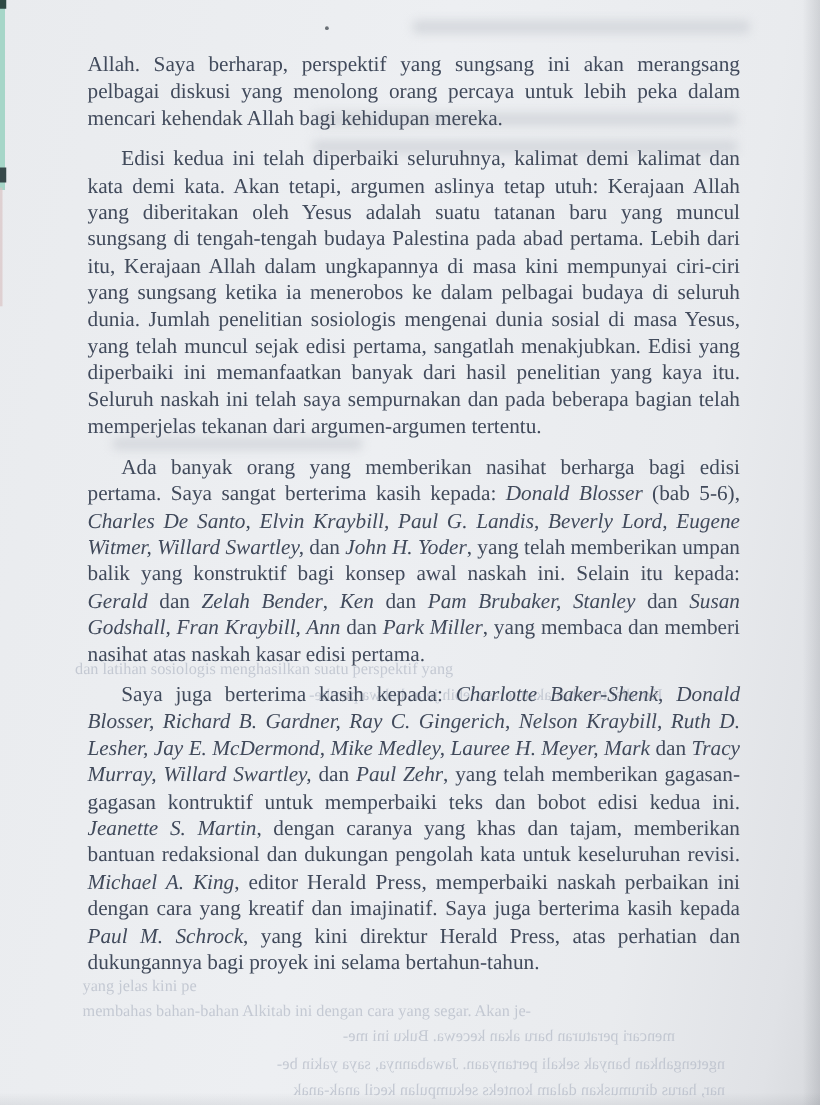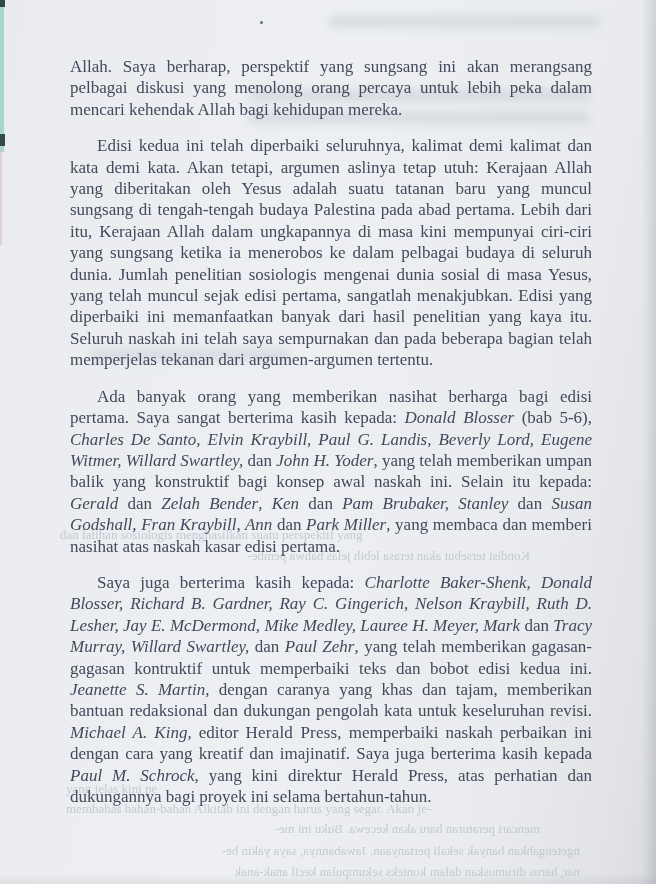--- a/index.html
+++ b/index.html
@@ -56,21 +56,21 @@
   .content {
     position: absolute;
     left: 70px;
     top: 41px;
     width: 522px;
     color: #414a5b;
     font-size: 17px;
     line-height: 21.4px;
     text-align: justify;
   }
-  .content p { margin: 15px 0 11px 0; }
+  .content p { margin: 0 0 11px 0; }
   .content p.indent { text-indent: 27px; }
   .content em { }
   .content strong { font-weight: normal; letter-spacing: 0.2px; }
 
   .signature {
     position: absolute;
     top: 830px;
     right: 66px;
     color: #39414f;
     font-weight: bold;
@@ -85,21 +85,21 @@
 
   <div class="smudge s1"></div>
   <div class="smudge s2"></div>
   <div class="smudge s3"></div>
   <div class="smudge s4"></div>
 
   <div id="ghost-layer">
       <div class="ghost-line" style="top: 524px; left: 60px; width: 470px;">dan latihan sosiologis menghasilkan suatu perspektif yang</div>
       <div class="ghost-line mirrored" style="top: 545px; left: 60px; width: 470px;">Kondisi tersebut akan terasa lebih jelas bahwa pembe-</div>
       <div class="ghost-line" style="top: 778px; left: 66px; width: 250px;">yang jelas kini pe</div>
-      <div class="ghost-line" style="top: 798px; left: 66px; width: 500px;">membahas bahan-bahan Alkitab ini dengan harus yang segar. Akan je-</div>
+      <div class="ghost-line" style="top: 798px; left: 66px; width: 500px;">membahas bahan-bahan Alkitab ini dengan cara yang segar. Akan je-</div>
       <div class="ghost-line mirrored" style="top: 818px; left: 120px; width: 420px;">mencari peraturan baru akan kecewa. Buku ini me-</div>
       <div class="ghost-line mirrored" style="top: 840px; left: 60px; width: 520px;">ngetengahkan banyak sekali pertanyaan. Jawabannya, saya yakin be-</div>
       <div class="ghost-line mirrored" style="top: 861px; left: 60px; width: 520px;">nar, harus dirumuskan dalam konteks sekumpulan kecil anak-anak</div>
     </div>
 
   <div class="content" id="content">
       <p><span>Allah. Saya berharap, perspektif yang sungsang ini akan merangsang pelbagai diskusi yang menolong orang percaya untuk lebih peka dalam mencari kehendak Allah bagi kehidupan mereka.</span></p>
       <p class="indent"><span>Edisi kedua ini telah diperbaiki seluruhnya, kalimat demi kalimat dan kata demi kata. Akan tetapi, argumen aslinya tetap utuh: Kerajaan Allah yang diberitakan oleh Yesus adalah suatu tatanan baru yang muncul sungsang di tengah-tengah budaya Palestina pada abad pertama. Lebih dari itu, Kerajaan Allah dalam ungkapannya di masa kini mempunyai ciri-ciri yang sungsang ketika ia menerobos ke dalam pelbagai budaya di seluruh dunia. Jumlah penelitian sosiologis mengenai dunia sosial di masa Yesus, yang telah muncul sejak edisi pertama, sangatlah menakjubkan. Edisi yang diperbaiki ini memanfaatkan banyak dari hasil penelitian yang kaya itu. Seluruh naskah ini telah saya sempurnakan dan pada beberapa bagian telah memperjelas tekanan dari argumen-argumen tertentu.</span></p>
       <p class="indent"><span>Ada banyak orang yang memberikan nasihat berharga bagi edisi pertama. Saya sangat berterima kasih kepada: </span><em>Donald Blosser</em><span> (bab 5-6), </span><em>Charles De Santo, Elvin Kraybill, Paul G. Landis, Beverly Lord, Eugene Witmer, Willard Swartley,</em><span> dan </span><em>John H. Yoder</em><span>, yang telah memberikan umpan balik yang konstruktif bagi konsep awal naskah ini. Selain itu kepada: </span><em>Gerald</em><span> dan </span><em>Zelah Bender</em><span>, </span><em>Ken</em><span> dan </span><em>Pam Brubaker, Stanley</em><span> dan </span><em>Susan Godshall, Fran Kraybill, Ann</em><span> dan </span><em>Park Miller</em><span>, yang membaca dan memberi nasihat atas naskah kasar edisi pertama.</span></p>
       <p class="indent"><span>Saya juga berterima kasih kepada: </span><em>Charlotte Baker-Shenk, Donald Blosser, Richard B. Gardner, Ray C. Gingerich, Nelson Kraybill, Ruth D. Lesher, Jay E. McDermond, Mike Medley, Lauree H. Meyer, Mark</em><span> dan </span><em>Tracy Murray, Willard Swartley,</em><span> dan </span><em>Paul Zehr</em><span>, yang telah memberikan gagasan-gagasan kontruktif untuk memperbaiki teks dan bobot edisi kedua ini. </span><em>Jeanette S. Martin</em><span>, dengan caranya yang khas dan tajam, memberikan bantuan redaksional dan dukungan pengolah kata untuk keseluruhan revisi. </span><em>Michael A. King</em><span>, editor </span><strong>Herald Press</strong><span>, memperbaiki naskah perbaikan ini dengan cara yang kreatif dan imajinatif. Saya juga berterima kasih kepada </span><em>Paul M. Schrock</em><span>, yang kini direktur Herald Press, atas perhatian dan dukungannya bagi proyek ini selama bertahun-tahun.</span></p>

